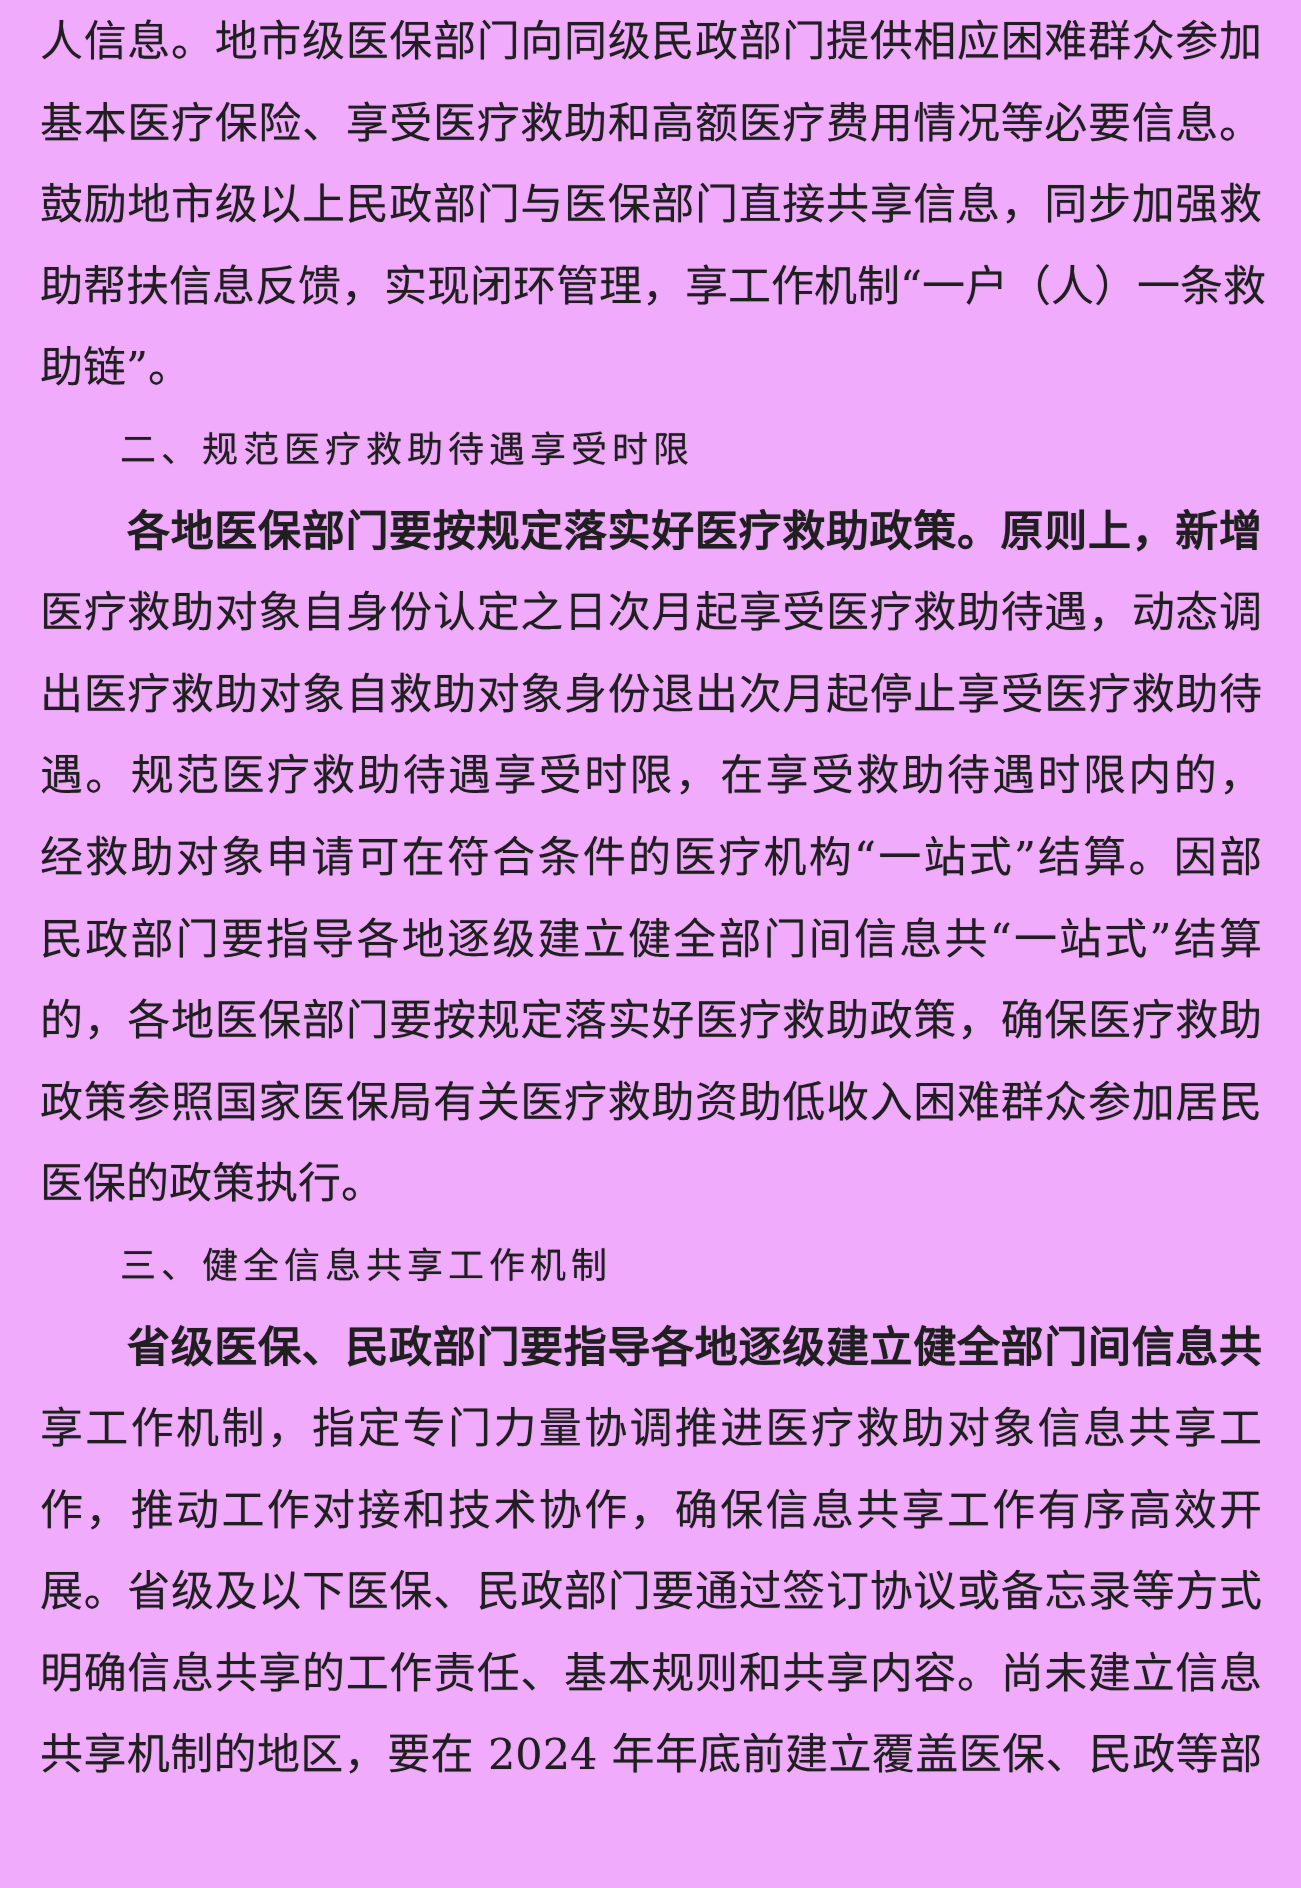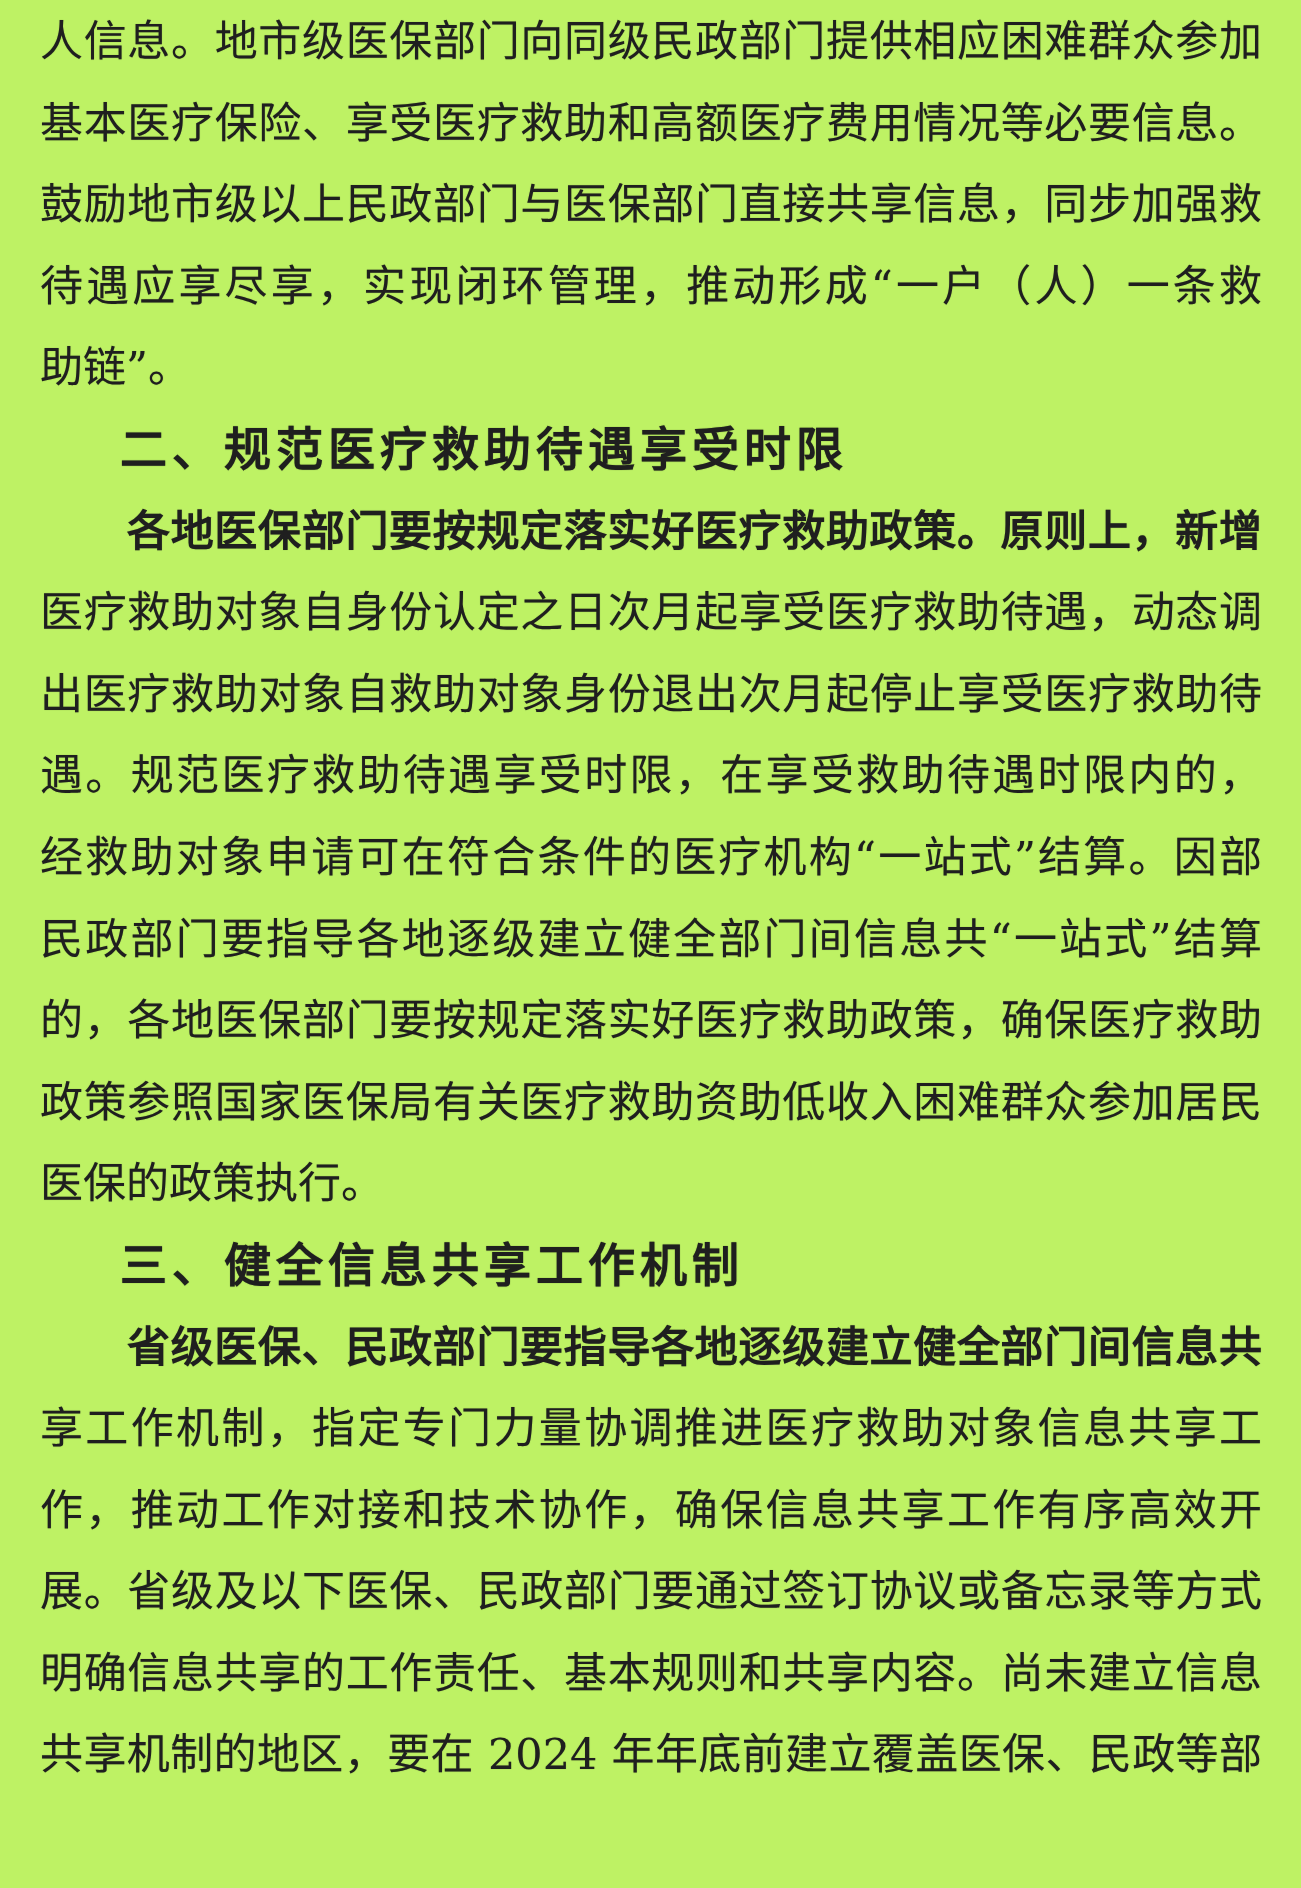--- a/index.html
+++ b/index.html
@@ -34,37 +34,37 @@
     text-align: right;
     text-align-last: left;
     white-space: normal;
   }
   .line.indent {
     text-indent: 87px;
     font-weight: bold;
   }
   .line.heading {
     font-family: "DejaVu Sans", "Liberation Sans", sans-serif;
-    font-weight: 700;
-    font-size: 47px;
+    font-weight: 400;
+    font-size: 36px;
     letter-spacing: 5px;
     text-align: center;
     text-align-last: left;
     text-indent: 80px;
     text-shadow: 0 0 1px rgba(10,10,10,0.5);
   }
 </style>
 </head>
 <body>
 
-<div class="page" style="background: #bef264; color: rgb(31, 31, 31);">
+<div class="page" style="background: #f0abfc; color: rgb(31, 31, 31);">
     <div class="line">人信息。地市级医保部门向同级民政部门提供相应困难群众参加</div>
     <div class="line">基本医疗保险、享受医疗救助和高额医疗费用情况等必要信息。</div>
     <div class="line">鼓励地市级以上民政部门与医保部门直接共享信息，同步加强救</div>
-    <div class="line">待遇应享尽享，实现闭环管理，推动形成“一户（人）一条救</div>
+    <div class="line">助帮扶信息反馈，实现闭环管理，享工作机制“一户（人）一条救</div>
     <div class="line short">助链”。</div>
     <div class="line heading">二、规范医疗救助待遇享受时限</div>
     <div class="line indent">各地医保部门要按规定落实好医疗救助政策。原则上，新增</div>
     <div class="line">医疗救助对象自身份认定之日次月起享受医疗救助待遇，动态调</div>
     <div class="line">出医疗救助对象自救助对象身份退出次月起停止享受医疗救助待</div>
     <div class="line">遇。规范医疗救助待遇享受时限，在享受救助待遇时限内的，</div>
     <div class="line">经救助对象申请可在符合条件的医疗机构“一站式”结算。因部</div>
     <div class="line">民政部门要指导各地逐级建立健全部门间信息共“一站式”结算</div>
     <div class="line">的，各地医保部门要按规定落实好医疗救助政策，确保医疗救助</div>
     <div class="line">政策参照国家医保局有关医疗救助资助低收入困难群众参加居民</div>

